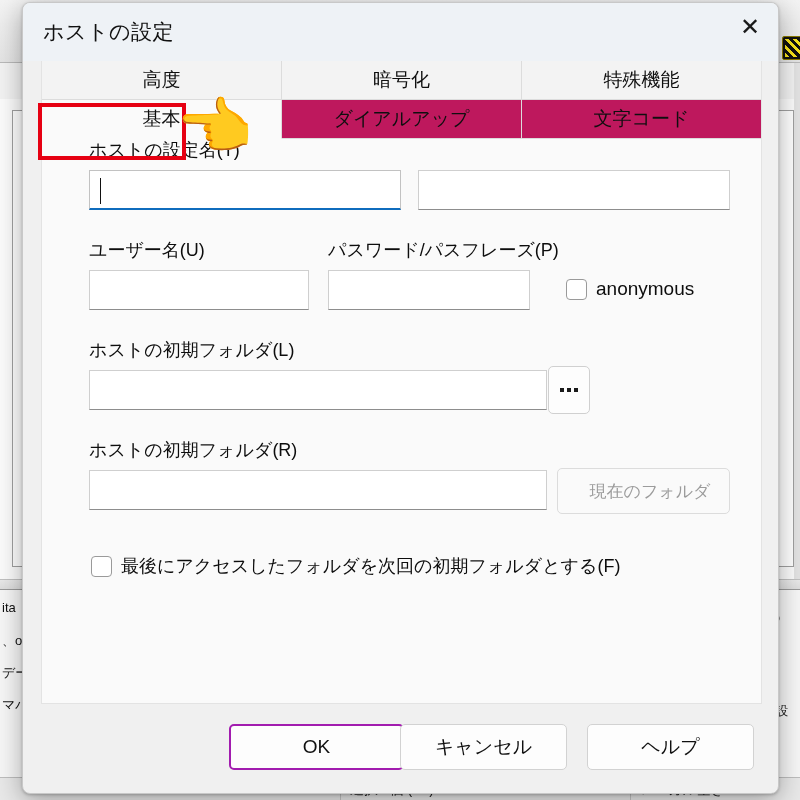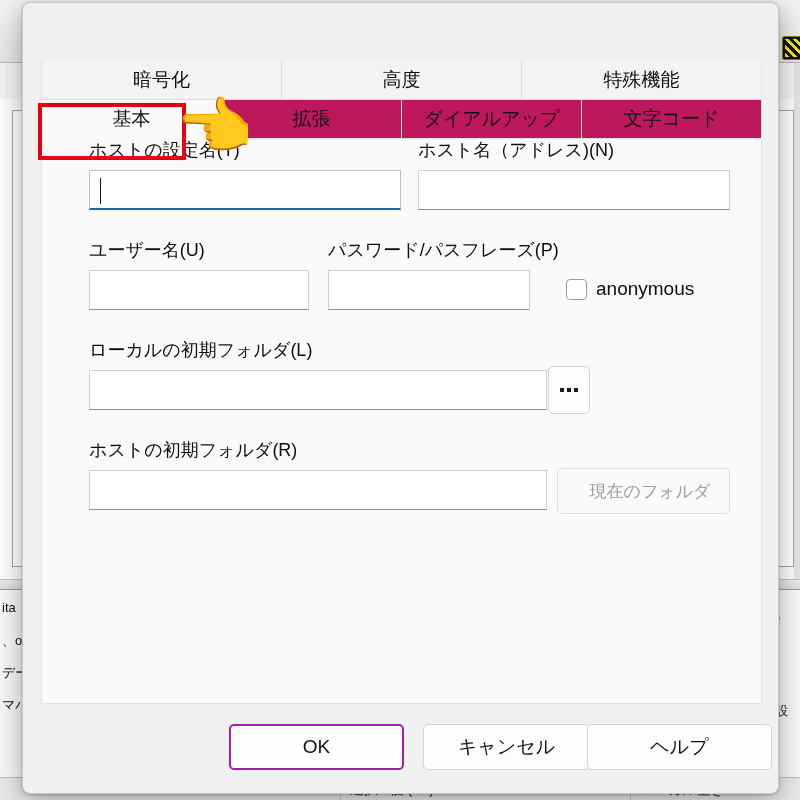--- a/index.html
+++ b/index.html
@@ -211,77 +211,83 @@
   <div class="bg-statusbar">
     <div class="divider" style="left:340px;"></div>
     <div class="divider" style="left:630px;"></div>
     <span class="seg" style="left:350px;">選択 0個 (0B)</span>
     <span class="seg" style="left:640px;">ローカル空き 100.4G</span>
   </div>
 </div>
 
 <div id="dialog">
 
+  <div class="dlg-titlebar">
+    <div class="dlg-title">ホストの設定</div>
+    <div class="dlg-close">✕</div>
+  </div>
 
   <div class="dlg-panel">
 
     <div class="tabstrip">
       <div class="tabrow row1">
+        <div class="tab">高度</div>
         <div class="tab">暗号化</div>
-        <div class="tab">高度</div>
         <div class="tab">特殊機能</div>
       </div>
       <div class="tabrow row2">
         <div class="tab selected">基本</div>
-        <div class="tab">拡張</div>
         <div class="tab">ダイアルアップ</div>
         <div class="tab">文字コード</div>
       </div>
     </div>
 
     <div class="form">
 
       <div class="lbl" style="left:47px;top:0px;">ホストの設定名(T)</div>
       <div class="txt focused" style="left:47px;top:32px;width:312px;height:40px;">
         <div class="caret"></div>
       </div>
 
-      <div class="lbl" style="left:376px;top:0px;">ホスト名（アドレス)(N)</div>
       <div class="txt" style="left:376px;top:32px;width:312px;height:40px;"></div>
 
       <div class="lbl" style="left:47px;top:100px;">ユーザー名(U)</div>
       <div class="txt" style="left:47px;top:132px;width:220px;height:40px;"></div>
 
       <div class="lbl" style="left:286px;top:100px;">パスワード/パスフレーズ(P)</div>
       <div class="txt" style="left:286px;top:132px;width:202px;height:40px;"></div>
 
       <div class="cbrow" style="left:524px;top:140px;">
         <div class="cbox"></div>
         <div class="cblabel ascii">anonymous</div>
       </div>
 
-      <div class="lbl" style="left:47px;top:200px;">ローカルの初期フォルダ(L)</div>
+      <div class="lbl" style="left:47px;top:200px;">ホストの初期フォルダ(L)</div>
       <div class="txt" style="left:47px;top:232px;width:458px;height:40px;"></div>
       <div class="sqbtn" style="left:506px;top:228px;width:42px;height:48px;">
         <span class="dots">
             <i></i>
             <i></i>
             <i></i>
           </span>
       </div>
 
       <div class="lbl" style="left:47px;top:300px;">ホストの初期フォルダ(R)</div>
       <div class="txt" style="left:47px;top:332px;width:458px;height:40px;"></div>
       <div class="sqbtn disabled" style="left:515px;top:330px;width:173px;height:46px;padding-left:13px;">現在のフォルダ</div>
 
+      <div class="cbrow" style="left:49px;top:416px;">
+        <div class="cbox"></div>
+        <div class="cblabel">最後にアクセスしたフォルダを次回の初期フォルダとする(F)</div>
+      </div>
 
     </div>
   </div>
 
   <div class="footer">
     <div class="btn default" style="left:206px;top:21px;width:175px;">OK</div>
-    <div class="btn" style="left:400px;top:21px;width:167px;">キャンセル</div>
-    <div class="btn" style="left:564px;top:21px;width:185px;">ヘルプ</div>
+    <div class="btn" style="left:377px;top:21px;width:167px;">キャンセル</div>
+    <div class="btn" style="left:564px;top:21px;width:167px;">ヘルプ</div>
   </div>
 </div>
 
 <div id="redbox"></div>
 <div id="hand">👉</div>
 
 </body></html>

